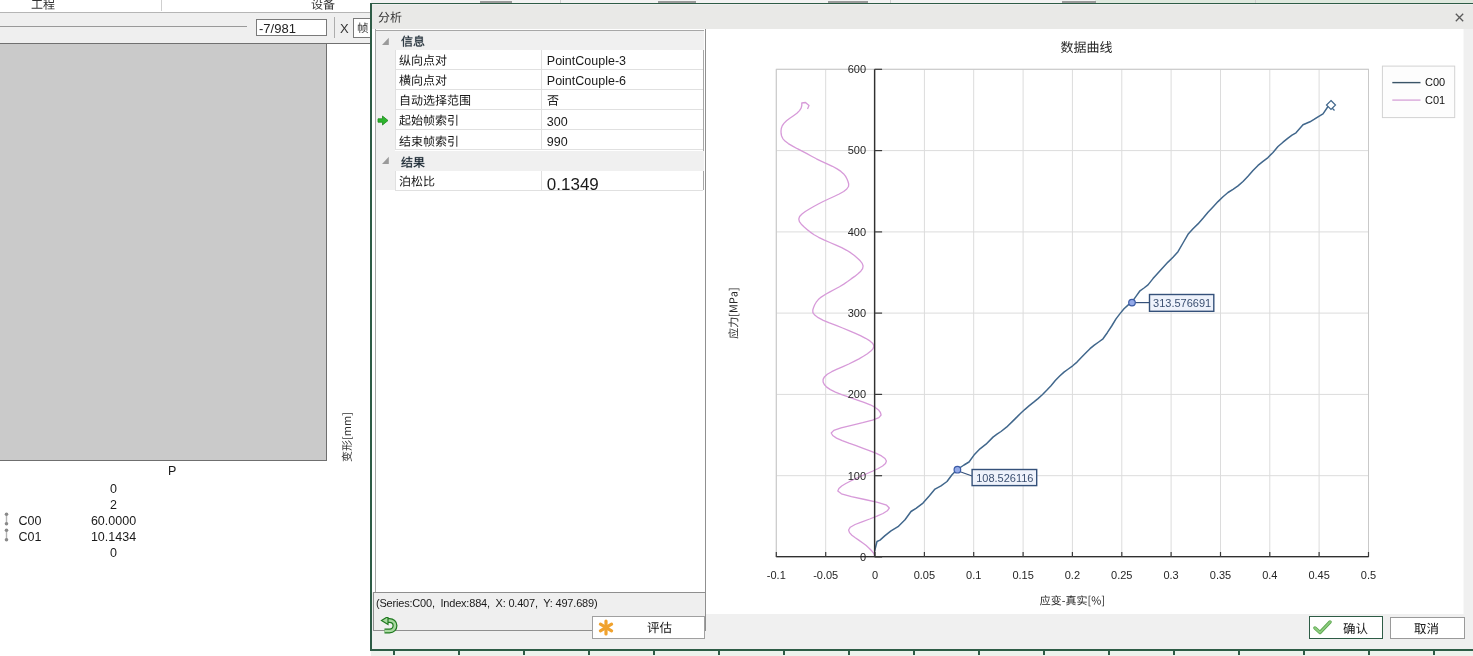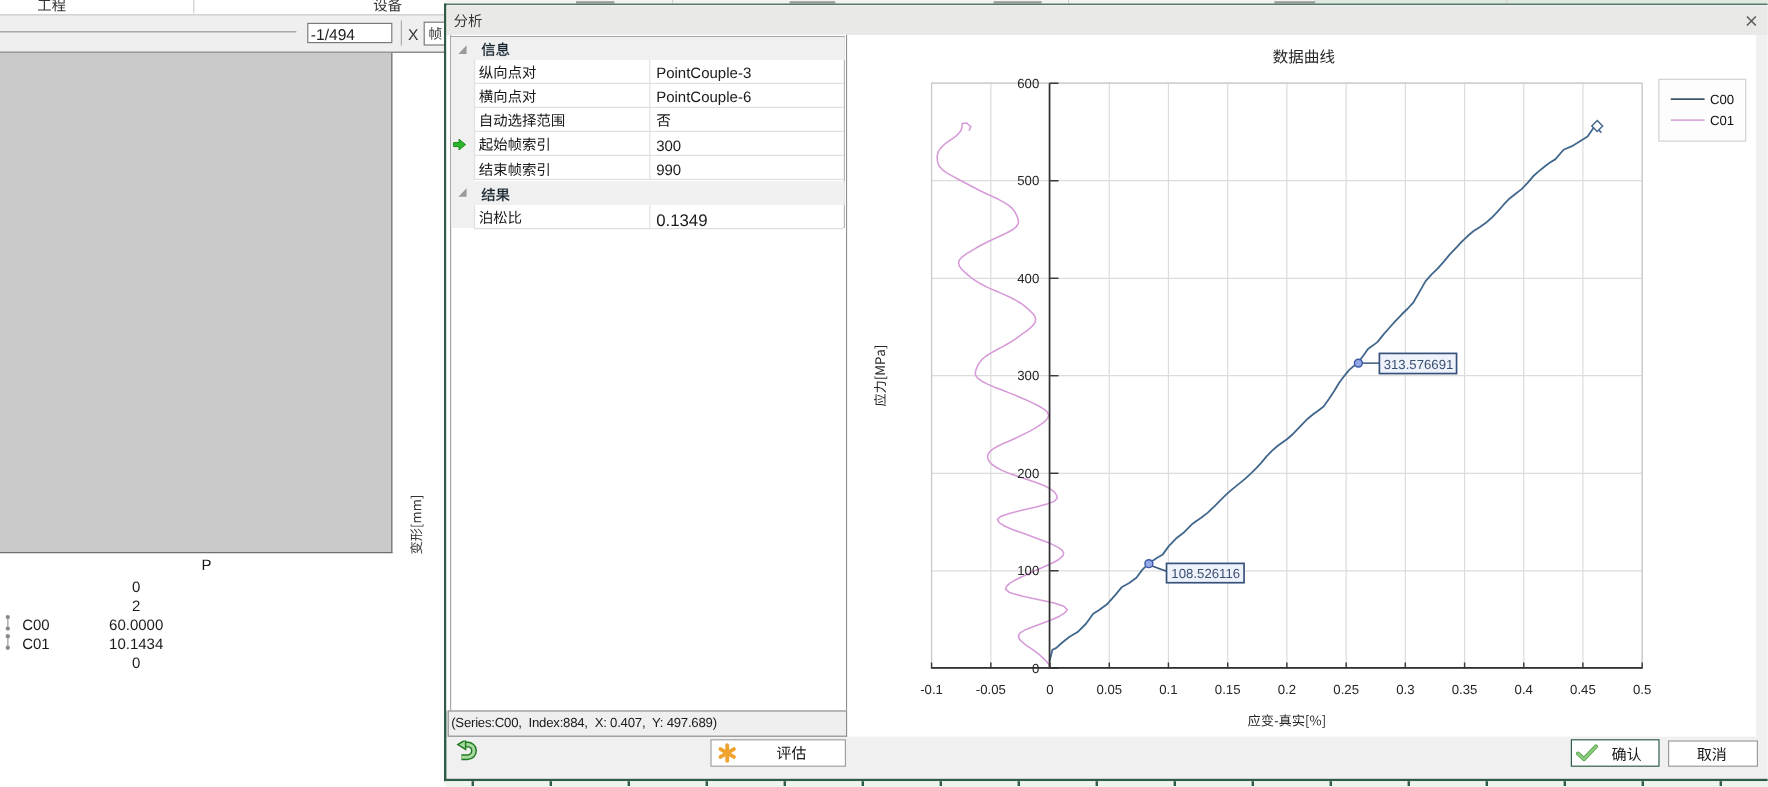--- a/index.html
+++ b/index.html
@@ -10,21 +10,21 @@
   </svg>
 <svg style="position:absolute;left:311px;top:-4.2px" width="26" height="16" viewBox="0 -12.7 26 16">
     <path d="M122 -776C175 -729 242 -662 273 -619L324 -672C292 -713 225 -778 171 -822ZM43 -526V-454H184V-95C184 -49 153 -16 134 -4C148 11 168 42 175 60C190 40 217 20 395 -112C386 -127 374 -155 368 -175L257 -94V-526ZM491 -804V-693C491 -619 469 -536 337 -476C351 -464 377 -435 386 -420C530 -489 562 -597 562 -691V-734H739V-573C739 -497 753 -469 823 -469C834 -469 883 -469 898 -469C918 -469 939 -470 951 -474C948 -491 946 -520 944 -539C932 -536 911 -534 897 -534C884 -534 839 -534 828 -534C812 -534 810 -543 810 -572V-804ZM805 -328C769 -248 715 -182 649 -129C582 -184 529 -251 493 -328ZM384 -398V-328H436L422 -323C462 -231 519 -151 590 -86C515 -38 429 -5 341 15C355 31 371 61 377 80C474 54 566 16 647 -39C723 17 814 58 917 83C926 62 947 32 963 16C867 -4 781 -39 708 -86C793 -160 861 -256 901 -381L855 -401L842 -398Z" fill="#333" transform="translate(0.0,0) scale(0.01200)"></path>
     <path d="M685 -688C637 -637 572 -593 498 -555C430 -589 372 -630 329 -677L340 -688ZM369 -843C319 -756 221 -656 76 -588C93 -576 116 -551 128 -533C184 -562 233 -595 276 -630C317 -588 365 -551 420 -519C298 -468 160 -433 30 -415C43 -398 58 -365 64 -344C209 -368 363 -411 499 -477C624 -417 772 -378 926 -358C936 -379 956 -410 973 -427C831 -443 694 -473 578 -519C673 -575 754 -644 808 -727L759 -758L746 -754H399C418 -778 435 -802 450 -827ZM248 -129H460V-18H248ZM248 -190V-291H460V-190ZM746 -129V-18H537V-129ZM746 -190H537V-291H746ZM170 -357V80H248V48H746V78H827V-357Z" fill="#333" transform="translate(12.0,0) scale(0.01200)"></path>
   </svg>
 <div style="position:absolute;left:160.5px;top:0;width:1px;height:11px;background:#cfcfcf"></div>
 <div style="position:absolute;left:0;top:11.5px;width:371px;height:1px;background:#b5b5b5"></div>
 <div style="position:absolute;left:0;top:12.5px;width:371px;height:30px;background:#efefef"></div>
 <div style="position:absolute;left:0;top:25.5px;width:247px;height:1px;background:#999"></div>
 <div style="position:absolute;left:256px;top:18.5px;width:70.5px;height:17px;background:#fff;border:1px solid #7a7a7a"></div>
-<div class="t" style="left:259px;top:20.5px;font-size:13px;color:#222">-1/494</div>
+<div class="t" style="left:259px;top:20.5px;font-size:13px;color:#222">-7/981</div>
 <div style="position:absolute;left:333.5px;top:17px;width:1px;height:20.5px;background:#adadad"></div>
 <div class="t" style="left:340px;top:21px;font-size:13px;color:#333">X</div>
 <div style="position:absolute;left:352.5px;top:18px;width:19px;height:19.5px;background:#fff;border:1px solid #7a7a7a"></div>
 <svg style="position:absolute;left:356.5px;top:19.8px" width="14" height="16" viewBox="0 -12.2 14 16">
     <path d="M704 -59C777 -20 869 40 914 82L956 28C910 -13 816 -69 743 -106ZM656 -457V-278C656 -179 632 -55 391 21C405 36 426 63 435 80C686 -12 727 -153 727 -278V-457ZM486 -594V-124H551V-528H828V-126H896V-594H722V-682H947V-750H722V-838H649V-594ZM76 -650V-126H135V-582H212V80H276V-582H356V-210C356 -202 354 -200 348 -199C340 -199 321 -199 297 -200C307 -182 316 -152 318 -133C353 -133 376 -135 393 -147C411 -159 415 -180 415 -208V-650H276V-839H212V-650Z" fill="#333" transform="translate(0.0,0) scale(0.01150)"></path>
   </svg>
 <div style="position:absolute;left:0;top:42.5px;width:371px;height:1px;background:#707070"></div>
 <div style="position:absolute;left:0;top:43.5px;width:327px;height:417px;background:#cacaca;border-right:1.5px solid #6f6f6f;border-bottom:1.5px solid #6f6f6f"></div>
 <div class="t" style="left:168px;top:464px;font-size:12.5px;color:#1a1a1a">P</div>
 <div class="t" style="left:75px;top:481.5px;width:77px;text-align:center;font-size:12.5px;color:#1a1a1a">0</div>
@@ -150,25 +150,25 @@
     <path d="M159 -792V-394H461V-309H62V-240H400C310 -144 167 -58 36 -15C53 1 76 28 88 47C220 -3 364 -98 461 -208V80H540V-213C639 -106 785 -9 914 42C925 23 949 -5 965 -21C839 -63 694 -148 601 -240H939V-309H540V-394H848V-792ZM236 -563H461V-459H236ZM540 -563H767V-459H540ZM236 -727H461V-625H236ZM540 -727H767V-625H540Z" fill="#16242e" stroke="#16242e" stroke-width="20" transform="translate(12.0,0) scale(0.01200)"></path>
   </svg>
 <div style="position:absolute;left:395.0px;top:170.5px;width:308.0px;height:20.5px;background:#fff;border-bottom:1px solid #e0e0e0"></div>
 <div style="position:absolute;left:395.0px;top:170.5px;width:1px;height:20.5px;background:#e0e0e0"></div>
 <div style="position:absolute;left:541.3px;top:170.5px;width:1px;height:20.5px;background:#e0e0e0"></div>
 <svg style="position:absolute;left:399px;top:173.1px" width="38" height="16" viewBox="0 -12.7 38 16">
     <path d="M96 -774C161 -746 238 -699 277 -664L321 -725C282 -759 203 -803 138 -829ZM42 -499C105 -471 181 -426 219 -392L261 -453C222 -486 145 -529 83 -554ZM76 16 141 62C194 -30 257 -156 303 -261L246 -306C194 -193 125 -62 76 16ZM572 -834C564 -783 547 -714 531 -660H365V79H438V28H828V72H904V-660H607C624 -708 642 -767 658 -822ZM438 -288H828V-45H438ZM438 -358V-588H828V-358Z" fill="#1a1a1a" transform="translate(0.0,0) scale(0.01200)"></path>
     <path d="M542 -807C511 -660 456 -519 379 -430C397 -420 432 -397 446 -385C523 -482 584 -633 620 -793ZM786 -818 715 -802C759 -630 812 -504 898 -388C909 -409 935 -435 956 -450C880 -549 827 -663 786 -818ZM199 -840V-628H46V-558H192C160 -420 97 -261 32 -178C46 -159 64 -126 72 -106C119 -172 165 -281 199 -394V79H272V-416C304 -360 340 -294 357 -257L409 -318C390 -349 306 -473 272 -517V-558H398V-628H272V-840ZM735 -245C762 -195 791 -137 815 -82L520 -48C588 -175 653 -336 699 -490L620 -519C578 -349 497 -164 470 -116C446 -66 426 -33 406 -26C415 -6 428 32 432 48C461 35 503 28 842 -16C853 11 862 36 868 58L938 26C914 -50 852 -176 798 -271Z" fill="#1a1a1a" transform="translate(12.0,0) scale(0.01200)"></path>
     <path d="M125 72C148 55 185 39 459 -50C455 -68 453 -102 454 -126L208 -50V-456H456V-531H208V-829H129V-69C129 -26 105 -3 88 7C101 22 119 54 125 72ZM534 -835V-87C534 24 561 54 657 54C676 54 791 54 811 54C913 54 933 -15 942 -215C921 -220 889 -235 870 -250C863 -65 856 -18 806 -18C780 -18 685 -18 665 -18C620 -18 611 -28 611 -85V-377C722 -440 841 -516 928 -590L865 -656C804 -593 707 -516 611 -457V-835Z" fill="#1a1a1a" transform="translate(24.0,0) scale(0.01200)"></path>
   </svg>
-<div class="t" style="left:546.8px;top:175.3px;font-size:14px;color:#1a1a1a">0.1349</div>
+<div class="t" style="left:546.8px;top:175.3px;font-size:17px;color:#1a1a1a">0.1349</div>
 <svg style="position:absolute;left:376.5px;top:115.2px" width="13" height="11" viewBox="0 0 13 11">
     <path d="M1,3.8 L5.5,3.8 L5.5,1 L11,5.5 L5.5,10 L5.5,7.2 L1,7.2 Z" fill="#2db52d" stroke="#1a8a1a" stroke-width="0.8"></path>
   </svg>
-<div style="position:absolute;left:372.5px;top:591.5px;width:333.5px;height:22px;background:#efefef;border:1px solid #8f8f8f;line-height:20.5px;padding-left:2.5px;font-size:11px;letter-spacing:-0.2px;color:#1a1a1a;white-space:nowrap;overflow:hidden">(Series:C00,&nbsp; Index:884,&nbsp; X: 0.407,&nbsp; Y: 497.689)</div>
+<div style="position:absolute;left:372.5px;top:591.5px;width:333.5px;height:39px;background:#efefef;border:1px solid #8f8f8f;line-height:20.5px;padding-left:2.5px;font-size:11px;letter-spacing:-0.2px;color:#1a1a1a;white-space:nowrap;overflow:hidden">(Series:C00,&nbsp; Index:884,&nbsp; X: 0.407,&nbsp; Y: 497.689)</div>
 <svg style="position:absolute;left:379.5px;top:617px" width="18" height="19" viewBox="0 0 18 19">
 <path d="M4.5,14 L9.5,14 C13,14 15,11.5 15,8.5 C15,5.5 12.5,3.5 9.5,3.5 L7.5,3.5" fill="none" stroke="#1f7a1f" stroke-width="5"></path>
 <path d="M4.5,14 L9.5,14 C13,14 15,11.5 15,8.5 C15,5.5 12.5,3.5 9.5,3.5 L7.5,3.5" fill="none" stroke="#a8d8a0" stroke-width="2.6"></path>
 <path d="M8,-0.5 L1.5,3.5 L8,7.5 Z" fill="#a8d8a0" stroke="#1f7a1f" stroke-width="1.2"></path>
 </svg>
 <div style="position:absolute;left:592px;top:615.5px;width:113px;height:23px;background:#fff;border:1px solid #a0a0a0"></div>
 <svg style="position:absolute;left:597px;top:619px" width="18" height="17" viewBox="0 0 18 17">
 <g stroke="#f0a22e" stroke-width="3.2" stroke-linecap="round">
       <line x1="9" y1="2" x2="9" y2="15"></line>
       <line x1="3.4" y1="5.2" x2="14.6" y2="11.8"></line>

